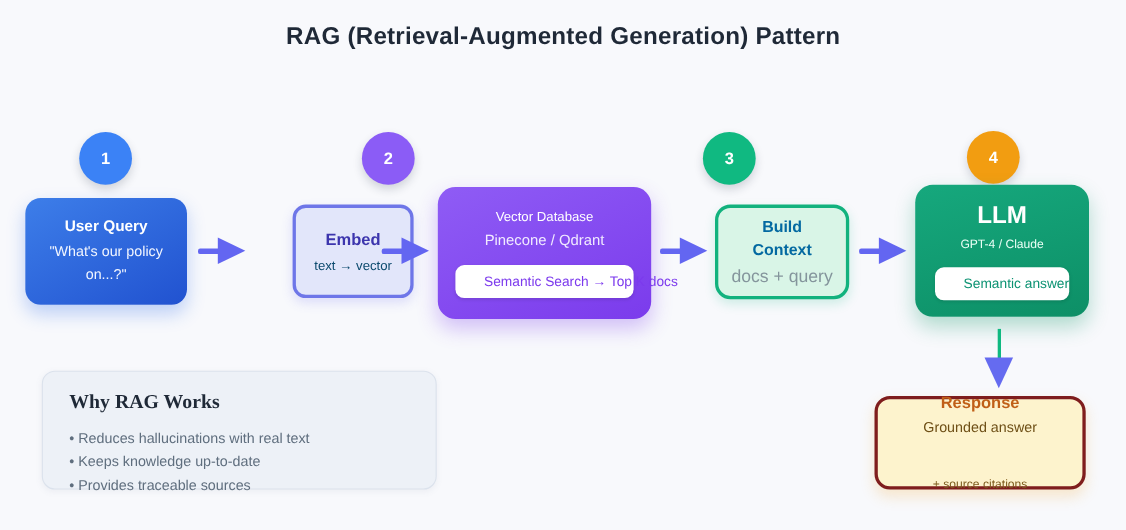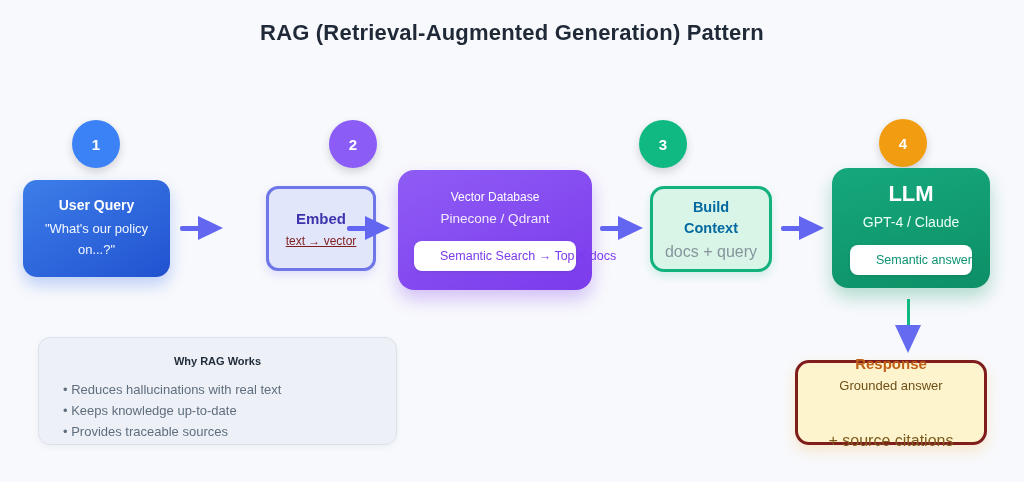--- a/index.html
+++ b/index.html
@@ -42,21 +42,21 @@
   .node-user-query .n-sub   { color:#f2f6ff; font-size:13px; line-height:1.55; width:108px; }
 
   .node-embed {
     left:228px; top:186px; width:110px; height:85px; border-radius:12px;
     background:#e2e6fa; border:3px solid #6e76e8;
     box-shadow:0 4px 10px rgba(99,102,241,.18);
     gap:7px;
     margin-left:38px;
   }
   .node-embed .n-title { color:#3c35ad; font-size:15px; font-weight:bold; }
-  .node-embed .n-sub   { color:#7f1d1d; font-size:12px;text-decoration:underline; }
+  .node-embed .n-sub   { color:#0c4a6e; font-size:12px; }
 
   .node-vector-db {
     left:398px; top:170px; width:194px; height:120px; border-radius:16px;
     background:linear-gradient(155deg,#8f5cf5 0%,#7b3bec 100%);
     box-shadow:0 9px 18px rgba(124,58,237,.30);
     gap:7px; padding:12px 0;
   }
   .node-vector-db .n-title { color:#fff; font-size:12px; font-weight:normal; }
   .node-vector-db .n-sub   { color:#f1eaff; font-size:13.5px; }
 
@@ -77,43 +77,44 @@
   .node-build-context .n-title { color:#0369a1; font-size:14.5px; font-weight:bold; line-height:1.4; width:70px; }
   .node-build-context .n-sub   { color:#84959c; font-size:16px; }
 
   .node-llm {
     left:832px; top:168px; width:158px; height:120px; border-radius:16px;
     background:linear-gradient(165deg,#16a87d 0%,#0d8f66 100%);
     box-shadow:0 9px 18px rgba(13,148,103,.30);
     gap:7px; padding:12px 0;
   }
   .node-llm .n-title { color:#fff; font-size:22px; font-weight:bold; }
-  .node-llm .n-sub   { color:#eafff6; font-size:14px; }
+  .node-llm .n-sub   { color:#eafff6; font-size:11px; }
   .node-llm .white-pill { color:#0d9373; width:122px; }
 
   .node-response {
     left:795px; top:360px; width:192px; height:85px; border-radius:14px;
     background:#fdf3cd; border:3px solid #7f1d1d;
     box-shadow:0 6px 13px rgba(240,163,42,.22);
     gap:3px;
   }
   .node-response .n-title { color:#c05f17; font-size:15px; font-weight:bold; margin-bottom:3px; }
   .node-response .n-sub1  { color:#6e4f16; font-size:13px; }
-  .node-response .n-sub2  { color:#7d5a1c; font-size:16px;margin-top:36px; }
+  .node-response .n-sub2  { color:#7d5a1c; font-size:11px;margin-top:36px; }
 
   
   .why-card {
     position:absolute; left:38px; top:337px; width:359px; height:108px;
     background:#edf1f7; border:1px solid #dbe2ec; border-radius:12px;
     box-shadow:0 2px 6px rgba(100,116,139,.08);
     padding:17px 24px 0 24px;
   }
   .why-card .why-title {
-    text-align:center; color:#1f2937; font-size:11px; font-weight:bold;
+    text-align:left; color:#1f2937; font-size:18px; font-weight:bold;
     margin-bottom:12px;
+    font-family:Liberation Serif, serif;
   }
   .why-card ul { list-style:none; }
   .why-card li {
     color:#5f6e7e; font-size:13px; line-height:21px; padding-left:0;
   }
   .why-card li::before { content:"• "; color:#5f6e7e; }
 
   
   .arrow-h { position:absolute; width:44px; height:24px; top:216px; }
   .a1 { left:180px; } .a2 { left:347px; } .a3 { left:600px; } .a4 { left:781px; }

